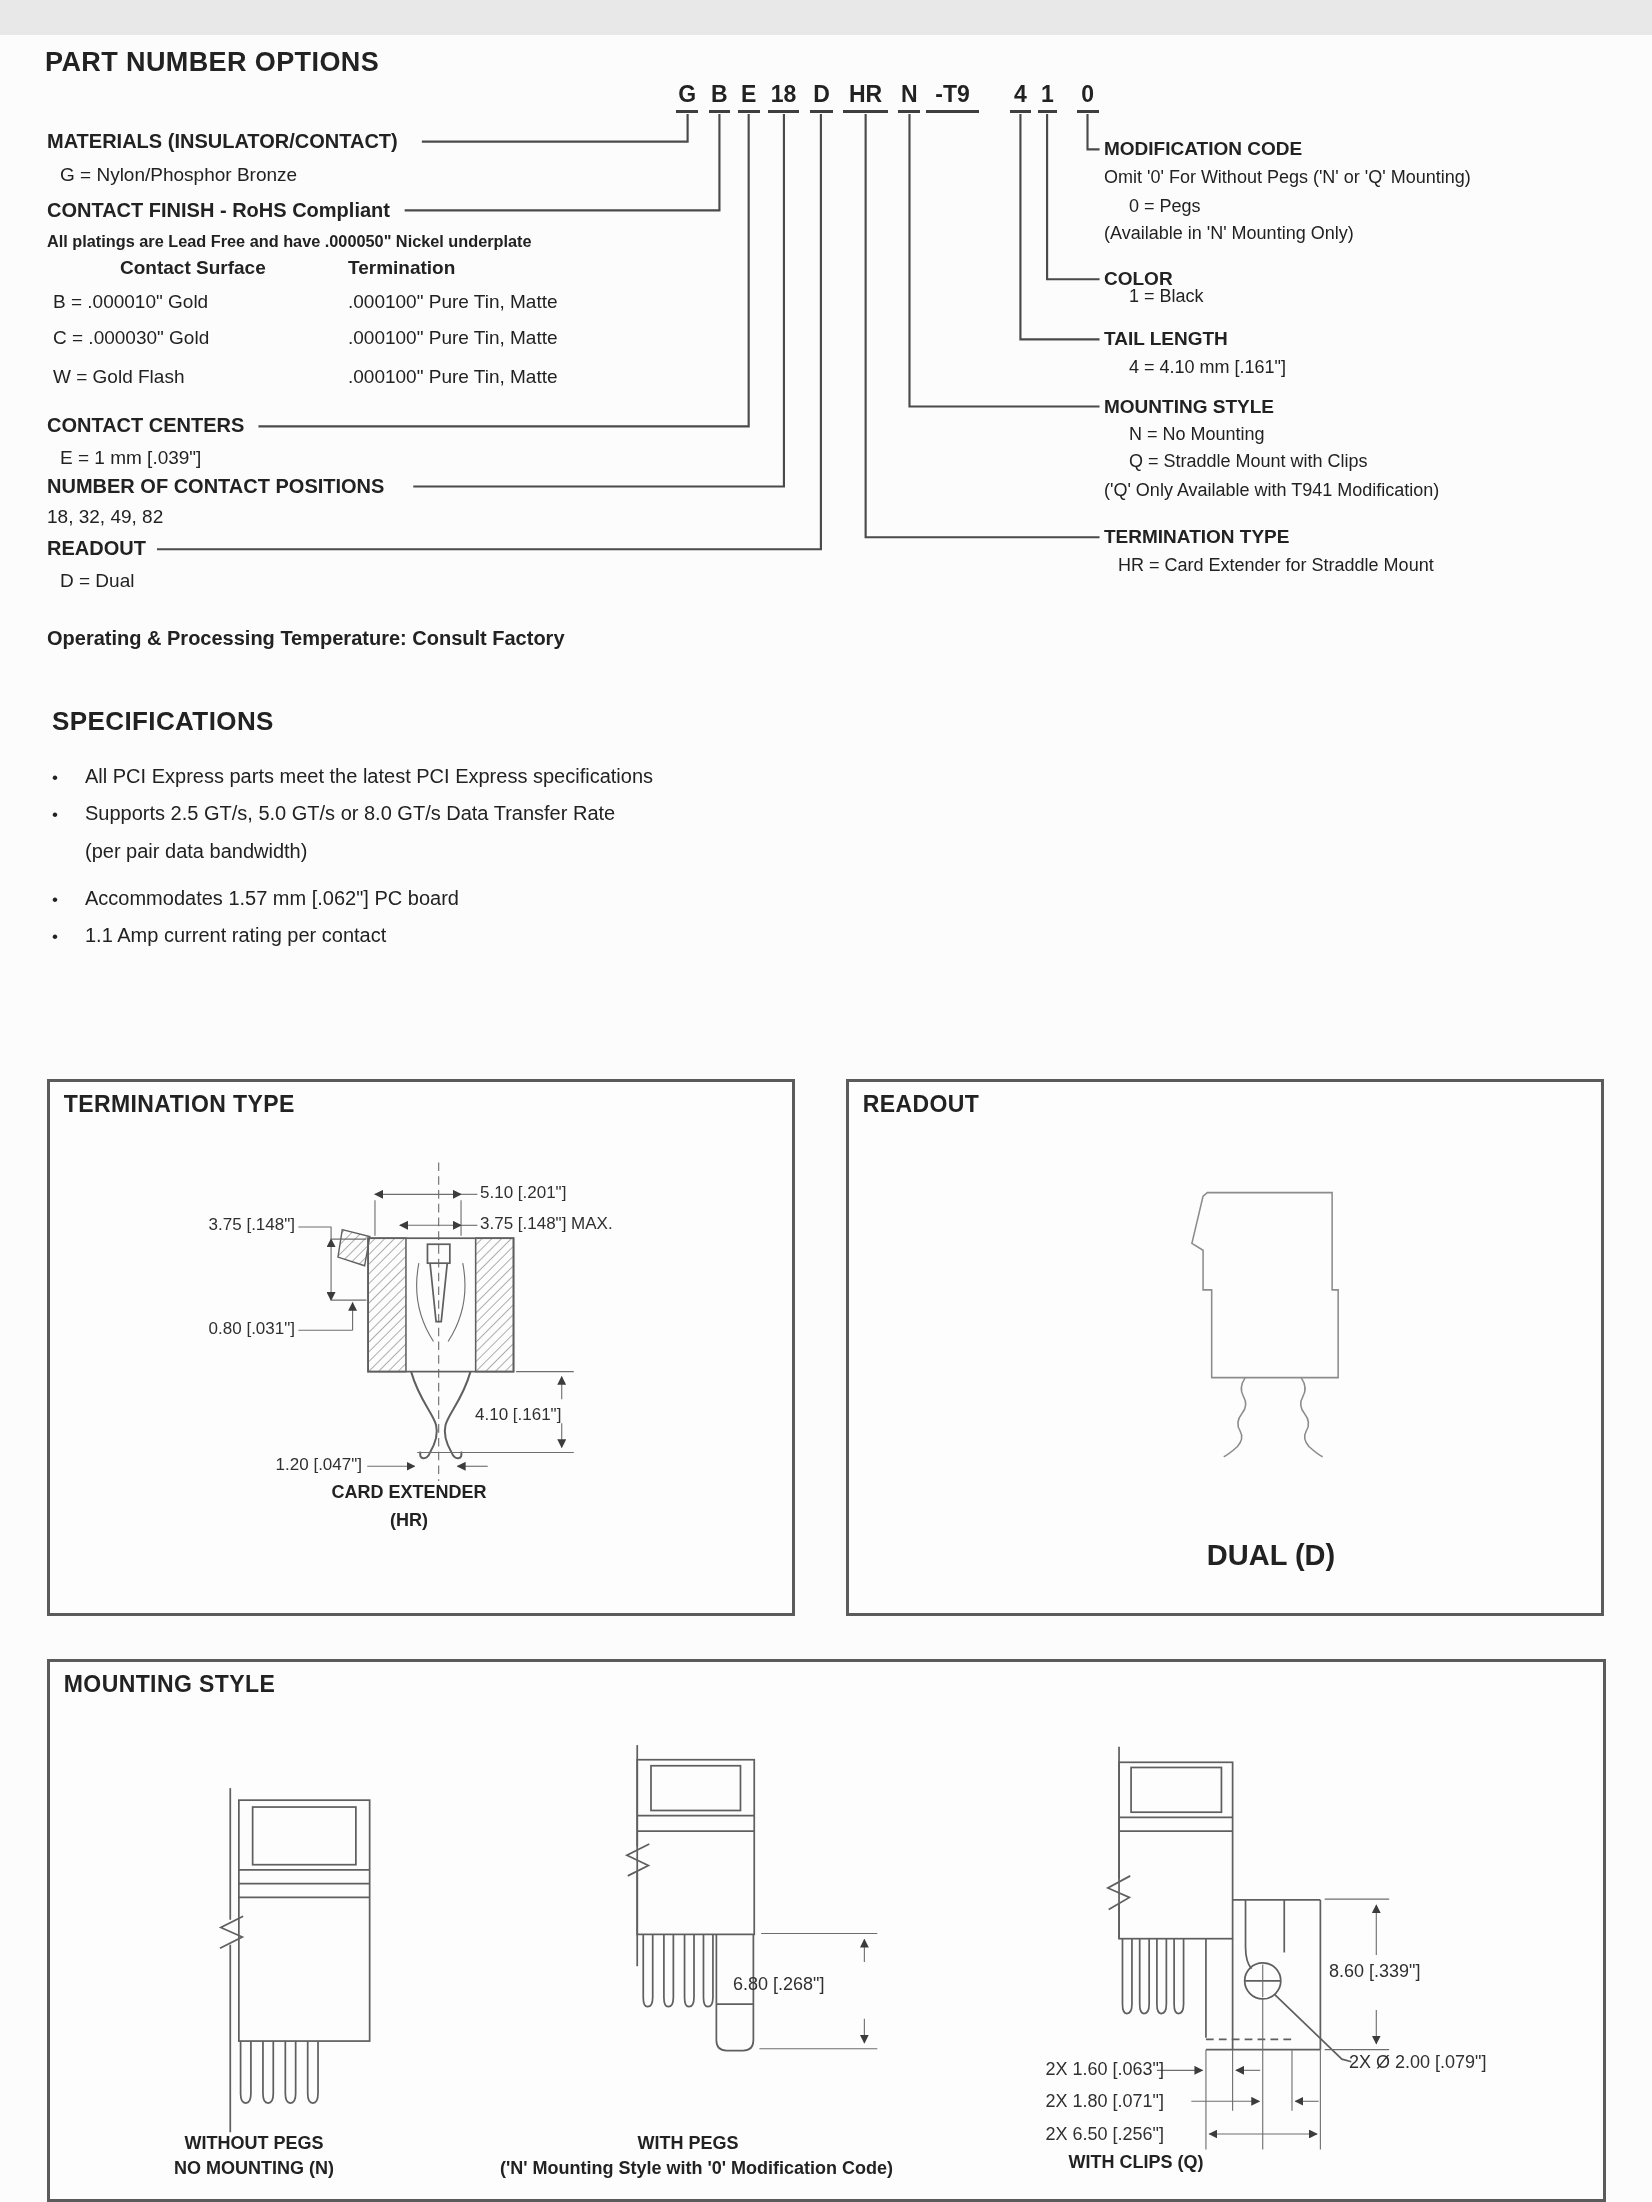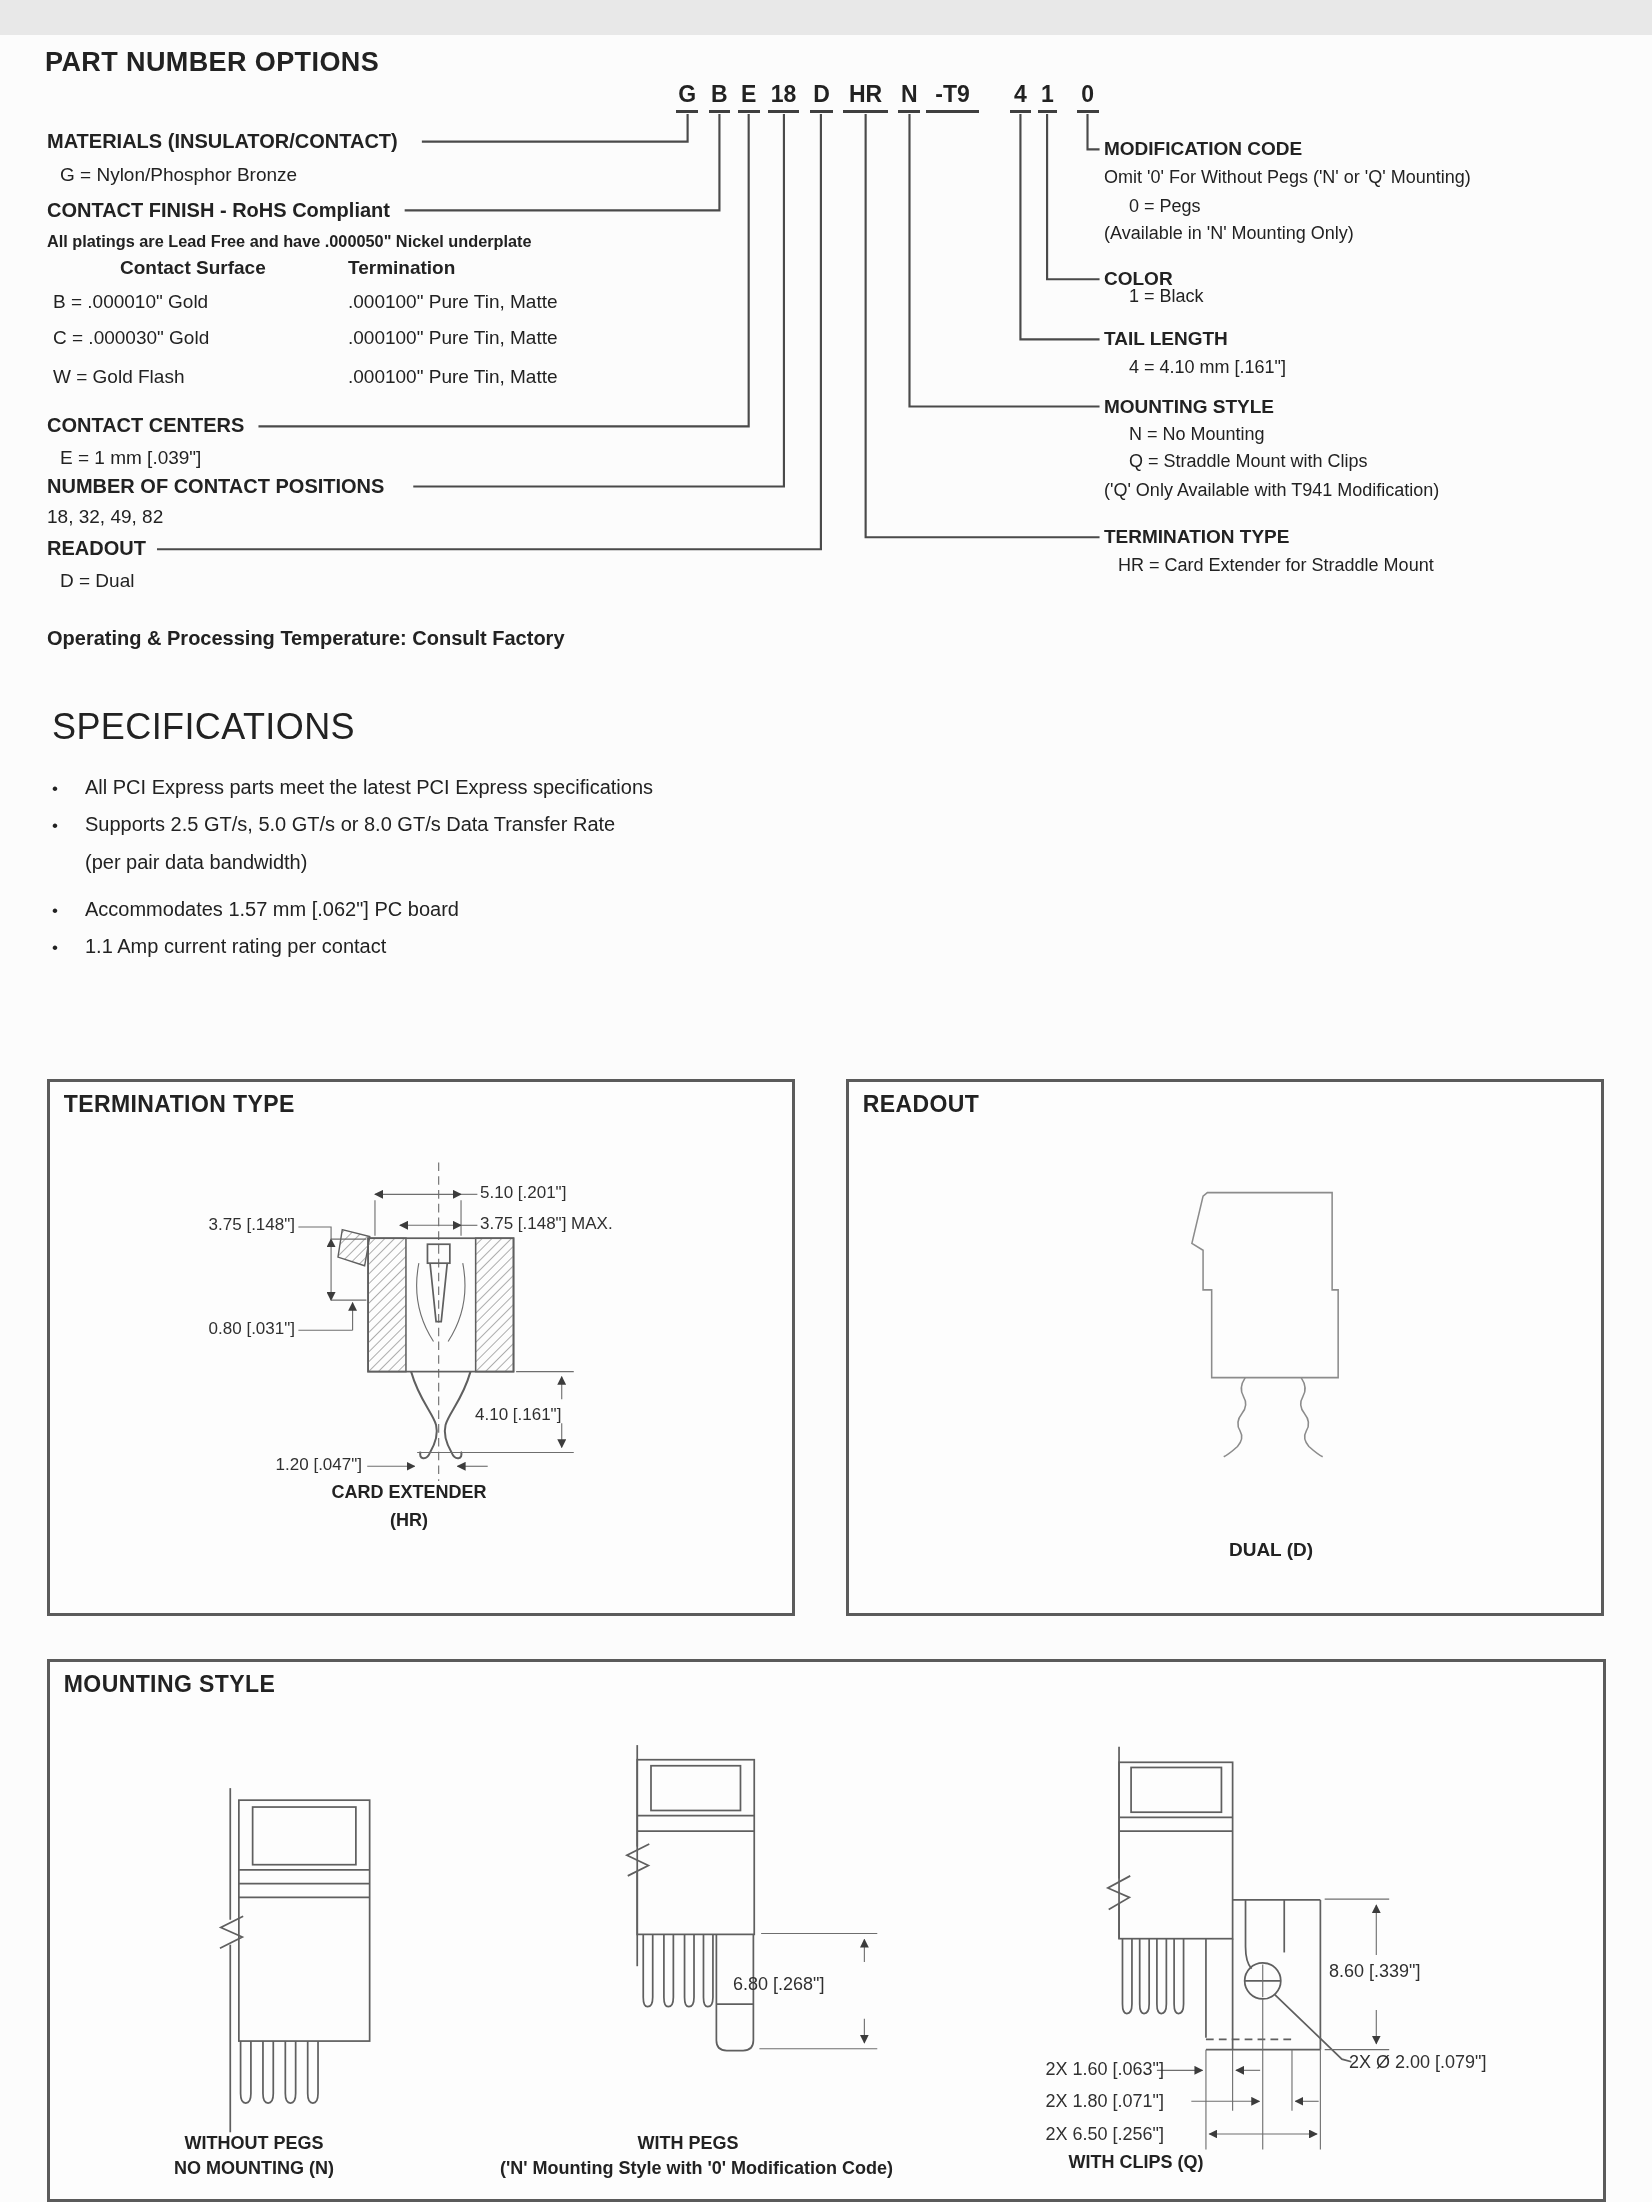--- a/index.html
+++ b/index.html
@@ -9,21 +9,21 @@
   .b{font-weight:bold;}
   .h1{font-size:27px;font-weight:bold;letter-spacing:0.4px;}
   .pn-seg{position:absolute;font-size:23px;font-weight:bold;text-align:center;
           border-bottom:3.4px solid #3f3f3f;padding-bottom:1.7px;}
   .lbl{font-size:20px;font-weight:bold;}
   .val{font-size:19px;}
   .sm{font-size:16.3px;font-weight:bold;}
   .rlbl{font-size:19px;font-weight:bold;}
   .rval{font-size:18px;}
   .spec-wrap{position:absolute;left:52px;top:671px;width:843px;}
-  .spec-h{font-size:36px;font-weight:normal;margin:0 0 27.5px 0;letter-spacing:0.4px;}
+  .spec-h{font-size:26px;font-weight:bold;margin:0 0 27.5px 0;letter-spacing:0.4px;}
   .spec-row{display:flex;font-size:20px;margin-bottom:14.6px;}
   .spec-row .bullet{width:33px;flex:0 0 33px;}
   .spec-row .bullet::before{content:"\2022";font-size:17px;}
   .spec-row.cont .bullet::before{content:"";}
   .box{position:absolute;border:3.4px solid #5b5b5b;background:#fdfdfd;}
   .boxtitle{position:absolute;left:13.8px;top:8.6px;font-size:23px;font-weight:bold;letter-spacing:0.4px;}
   .dim{position:absolute;font-size:17px;color:#303030;white-space:nowrap;}
   .dim.r{text-align:right;}
   .cap{position:absolute;font-size:18px;font-weight:bold;text-align:center;white-space:nowrap;}
   svg{position:absolute;}
@@ -197,21 +197,21 @@
   <div class="box" style="left:846px;top:1044px;width:752px;height:531px;">
     <div class="boxtitle">READOUT</div>
   </div>
 
   <svg style="left:846px;top:1044px;" width="752" height="531" viewBox="0 0 874 617">
     <path class="lite" d="M420,132 L565,132 L565,245 L572,245 L572,347 L425,347 L425,245 L415,245 L415,199 L402,191 L415,136 Z"></path>
     <path class="lite" d="M464,347 q-8,12 -2,22 q6,10 -2,20 q-8,10 -2,20 q5,9 -3,18 q-10,9 -16,12"></path>
     <path class="lite" d="M529,347 q8,12 2,22 q-6,10 2,20 q8,10 2,20 q-5,9 3,18 q10,9 16,12"></path>
   </svg>
 
-  <div class="cap" style="left:1142px;top:1504px;width:258px;font-size:19px;">DUAL (D)</div>
+  <div class="cap" style="left:1142px;top:1504px;width:258px;font-size:29px;">DUAL (D)</div>
 
   <div class="box" style="left:47px;top:1624px;width:1553px;height:537px;">
     <div class="boxtitle">MOUNTING STYLE</div>
   </div>
 
   <svg style="left:47px;top:1624px;" width="1553" height="537" viewBox="0 0 1805 624">
     <defs>
       <marker id="arrB" viewBox="0 0 10 10" refX="9" refY="5" markerWidth="8" markerHeight="8" orient="auto-start-reverse">
         <path d="M0,0 L10,5 L0,10 z" fill="#3c3c3c"></path>
       </marker>

